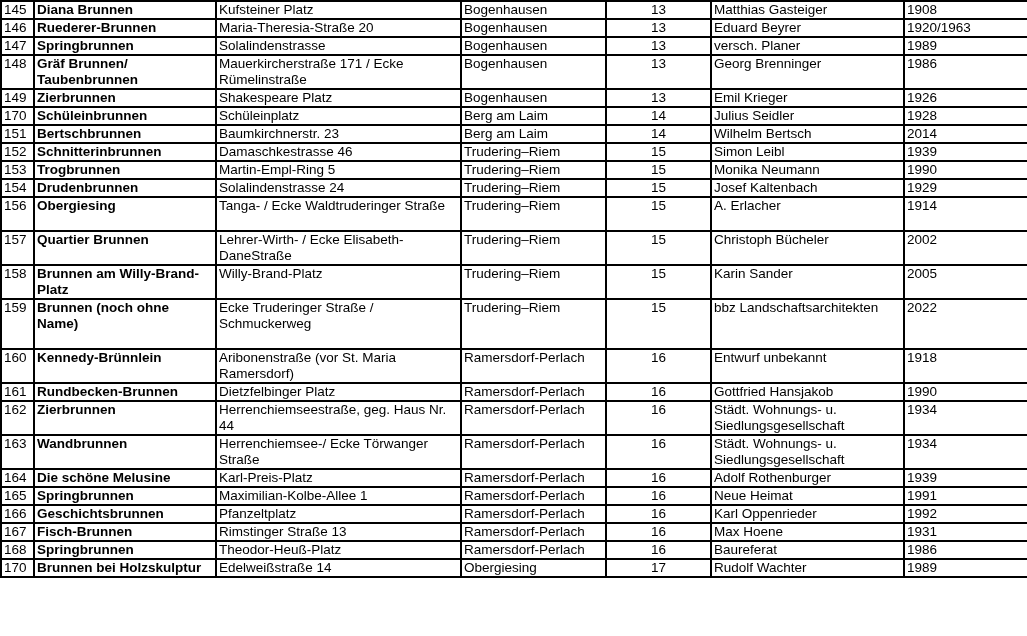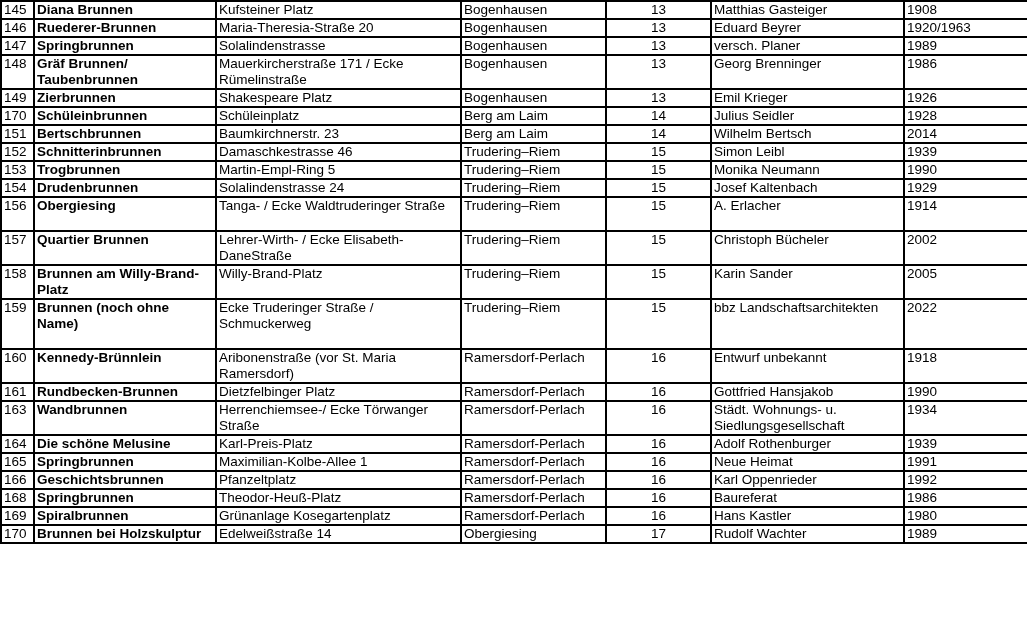--- a/index.html
+++ b/index.html
@@ -187,20 +187,29 @@
       <tr>
         <td class="c-no">161</td>
         <td class="c-name">Rundbecken-Brunnen</td>
         <td class="c-address">Dietzfelbinger Platz</td>
         <td class="c-district">Ramersdorf-Perlach</td>
         <td class="c-district_no">16</td>
         <td class="c-creator">Gottfried Hansjakob</td>
         <td class="c-year">1990</td>
       </tr>
       <tr class="lines2">
+        <td class="c-no">162</td>
+        <td class="c-name">Zierbrunnen</td>
+        <td class="c-address">Herrenchiemseestraße, geg. Haus Nr. 44</td>
+        <td class="c-district">Ramersdorf-Perlach</td>
+        <td class="c-district_no">16</td>
+        <td class="c-creator">Städt. Wohnungs- u. Siedlungsgesellschaft</td>
+        <td class="c-year">1934</td>
+      </tr>
+      <tr class="lines2">
         <td class="c-no">163</td>
         <td class="c-name">Wandbrunnen</td>
         <td class="c-address">Herrenchiemsee-/ Ecke Törwanger Straße</td>
         <td class="c-district">Ramersdorf-Perlach</td>
         <td class="c-district_no">16</td>
         <td class="c-creator">Städt. Wohnungs- u. Siedlungsgesellschaft</td>
         <td class="c-year">1934</td>
       </tr>
       <tr>
         <td class="c-no">164</td>
@@ -223,36 +232,36 @@
       <tr>
         <td class="c-no">166</td>
         <td class="c-name">Geschichtsbrunnen</td>
         <td class="c-address">Pfanzeltplatz</td>
         <td class="c-district">Ramersdorf-Perlach</td>
         <td class="c-district_no">16</td>
         <td class="c-creator">Karl Oppenrieder</td>
         <td class="c-year">1992</td>
       </tr>
       <tr>
+        <td class="c-no">167</td>
+        <td class="c-name">Fisch-Brunnen</td>
+        <td class="c-address">Rimstinger Straße 13</td>
+        <td class="c-district">Ramersdorf-Perlach</td>
+        <td class="c-district_no">16</td>
+        <td class="c-creator">Max Hoene</td>
+        <td class="c-year">1931</td>
+      </tr>
+      <tr>
         <td class="c-no">168</td>
         <td class="c-name">Springbrunnen</td>
         <td class="c-address">Theodor-Heuß-Platz</td>
         <td class="c-district">Ramersdorf-Perlach</td>
         <td class="c-district_no">16</td>
         <td class="c-creator">Baureferat</td>
         <td class="c-year">1986</td>
-      </tr>
-      <tr>
-        <td class="c-no">169</td>
-        <td class="c-name">Spiralbrunnen</td>
-        <td class="c-address">Grünanlage Kosegartenplatz</td>
-        <td class="c-district">Ramersdorf-Perlach</td>
-        <td class="c-district_no">16</td>
-        <td class="c-creator">Hans Kastler</td>
-        <td class="c-year">1980</td>
       </tr>
       <tr>
         <td class="c-no">170</td>
         <td class="c-name">Brunnen bei Holzskulptur</td>
         <td class="c-address">Edelweißstraße 14</td>
         <td class="c-district">Obergiesing</td>
         <td class="c-district_no">17</td>
         <td class="c-creator">Rudolf Wachter</td>
         <td class="c-year">1989</td>
       </tr>

